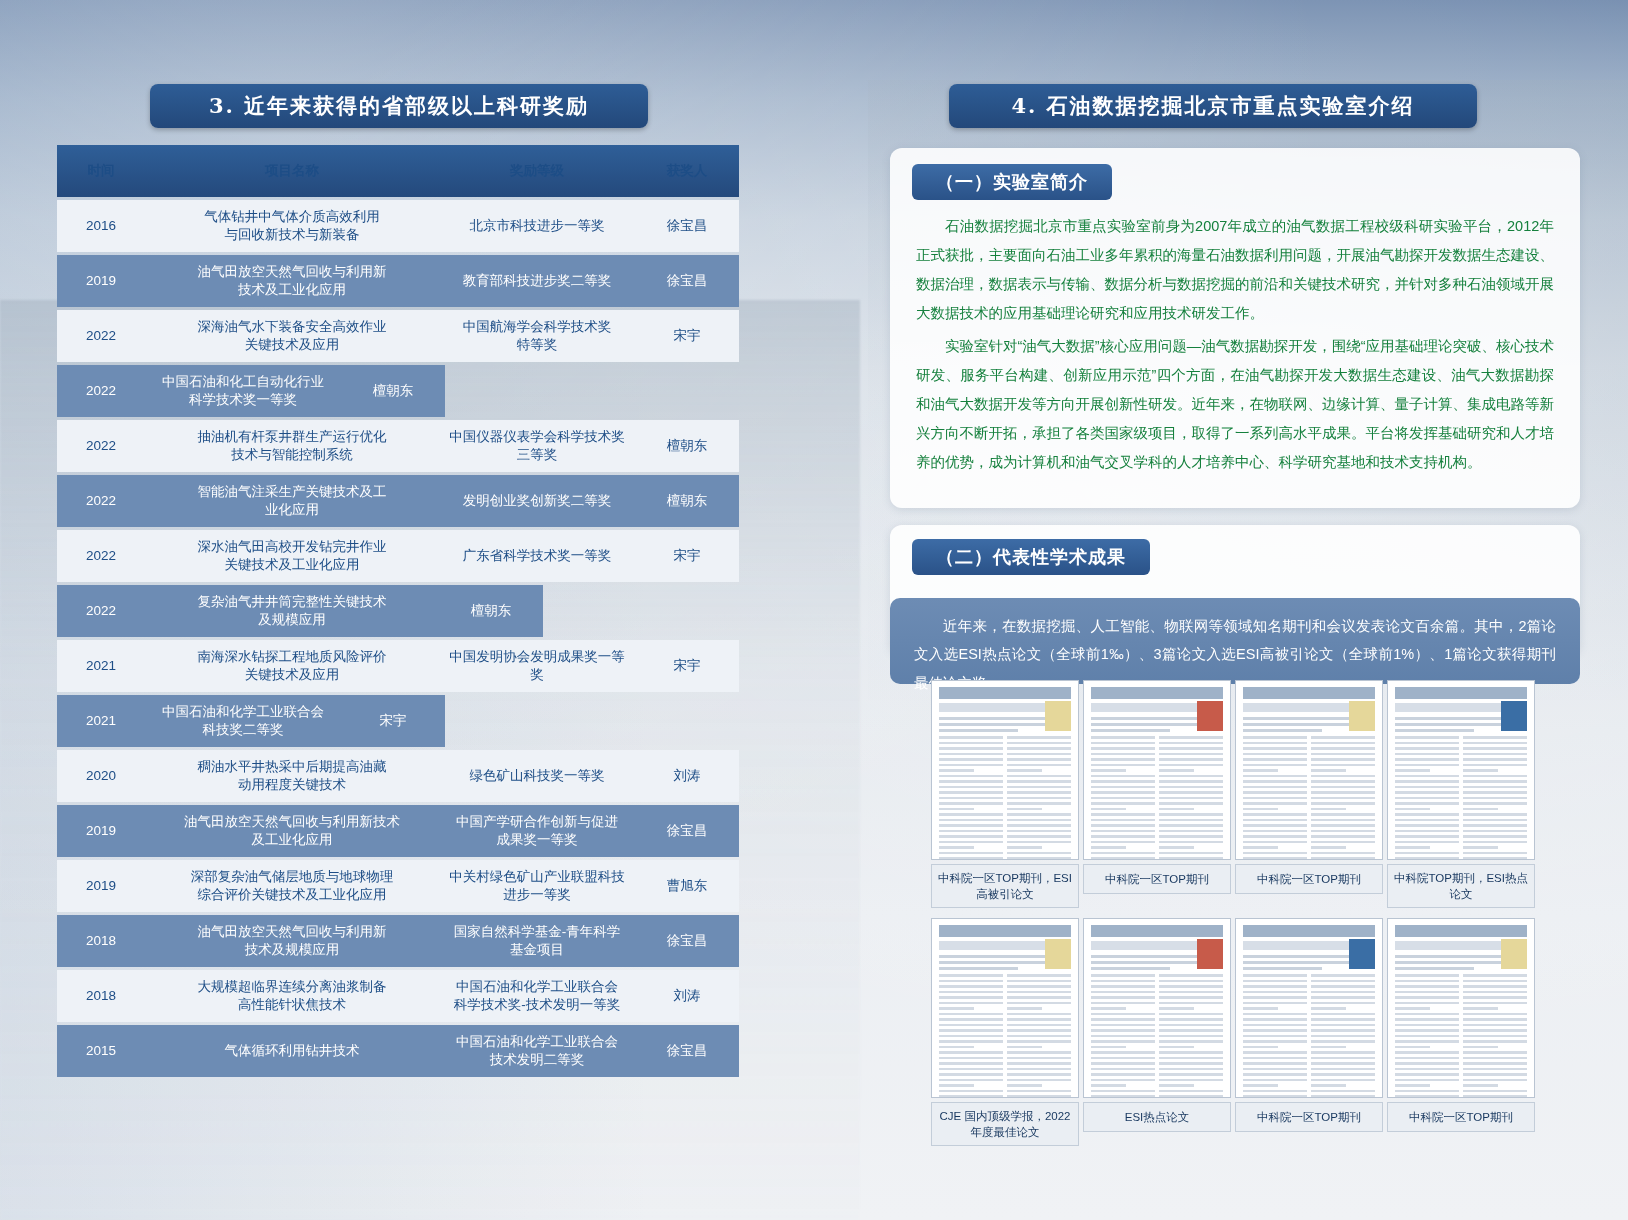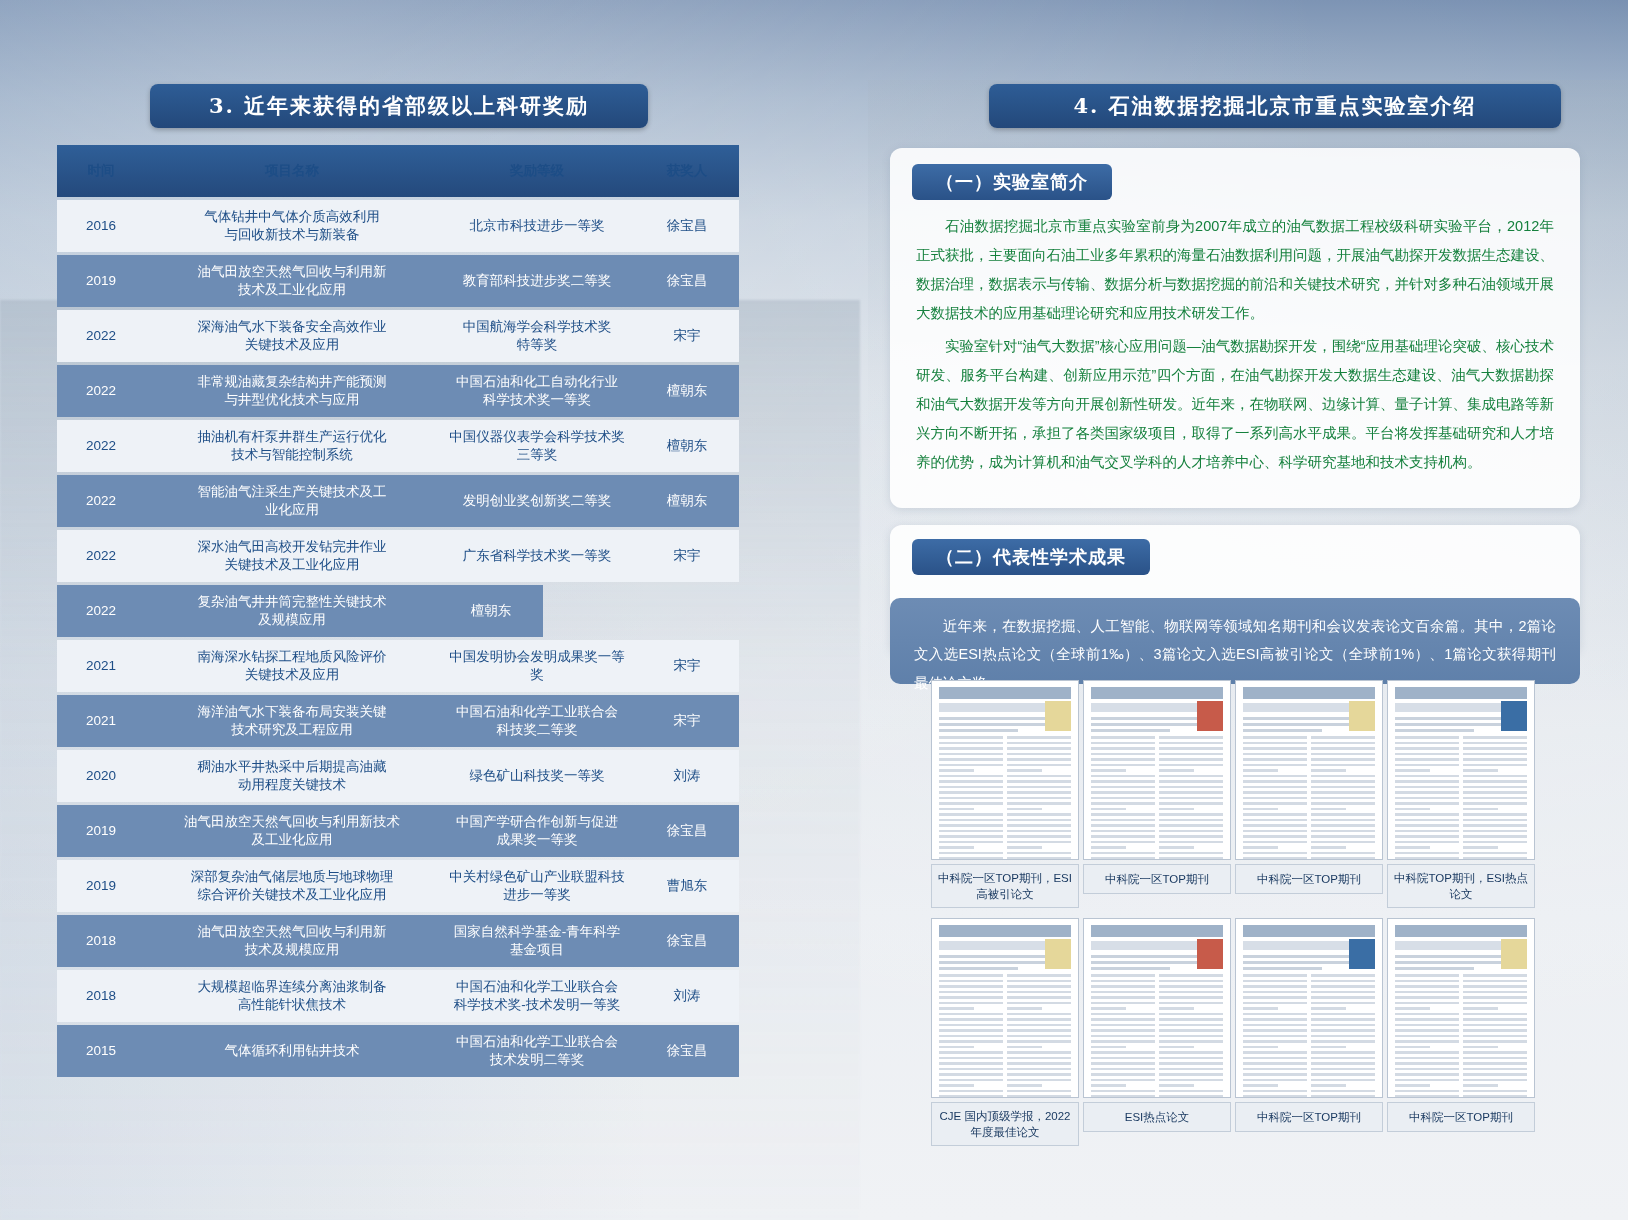--- a/index.html
+++ b/index.html
@@ -27,21 +27,21 @@
   
   .pill{
     position:absolute;height:44px;border-radius:8px;
     background:linear-gradient(180deg,#2e5d96,#23487a);
     color:#fff;display:flex;align-items:center;justify-content:center;
     font-size:21px;font-weight:bold;letter-spacing:2px;
     box-shadow:0 2px 5px rgba(0,0,0,.25);
     font-family:"DejaVu Serif","Liberation Serif",serif;
   }
   #pill-left{left:150px;top:84px;width:498px;}
-  #pill-right{left:989px;top:84px;width:572px;}
+  #pill-right{left:949px;top:84px;width:528px;}
 
   
   .table{position:absolute;left:57px;top:145px;width:682px;}
   .trow{display:flex;width:100%;}
   .thead .cell{
     background:linear-gradient(180deg,#2f5f98,#24497c);
     color:#fff;font-weight:bold;font-size:17px;height:36px;
     display:flex;align-items:center;justify-content:center;
   }
   .trow .cell{
@@ -141,21 +141,20 @@
           <div class="cell c-person">徐宝昌</div>
         </div>
         <div class="trow light">
           <div class="cell c-time">2022</div>
           <div class="cell c-name">深海油气水下装备安全高效作业<br>关键技术及应用</div>
           <div class="cell c-level">中国航海学会科学技术奖<br>特等奖</div>
           <div class="cell c-person">宋宇</div>
         </div>
         <div class="trow dark">
           <div class="cell c-time">2022</div>
-          <div class="cell c-name">非常规油藏复杂结构井产能预测<br>与井型优化技术与应用</div>
           <div class="cell c-level">中国石油和化工自动化行业<br>科学技术奖一等奖</div>
           <div class="cell c-person">檀朝东</div>
         </div>
         <div class="trow light">
           <div class="cell c-time">2022</div>
           <div class="cell c-name">抽油机有杆泵井群生产运行优化<br>技术与智能控制系统</div>
           <div class="cell c-level">中国仪器仪表学会科学技术奖<br>三等奖</div>
           <div class="cell c-person">檀朝东</div>
         </div>
         <div class="trow dark">
@@ -176,21 +175,20 @@
           <div class="cell c-person">檀朝东</div>
         </div>
         <div class="trow light">
           <div class="cell c-time">2021</div>
           <div class="cell c-name">南海深水钻探工程地质风险评价<br>关键技术及应用</div>
           <div class="cell c-level">中国发明协会发明成果奖一等奖</div>
           <div class="cell c-person">宋宇</div>
         </div>
         <div class="trow dark">
           <div class="cell c-time">2021</div>
-          <div class="cell c-name">海洋油气水下装备布局安装关键<br>技术研究及工程应用</div>
           <div class="cell c-level">中国石油和化学工业联合会<br>科技奖二等奖</div>
           <div class="cell c-person">宋宇</div>
         </div>
         <div class="trow light">
           <div class="cell c-time">2020</div>
           <div class="cell c-name">稠油水平井热采中后期提高油藏<br>动用程度关键技术</div>
           <div class="cell c-level">绿色矿山科技奖一等奖</div>
           <div class="cell c-person">刘涛</div>
         </div>
         <div class="trow dark">

